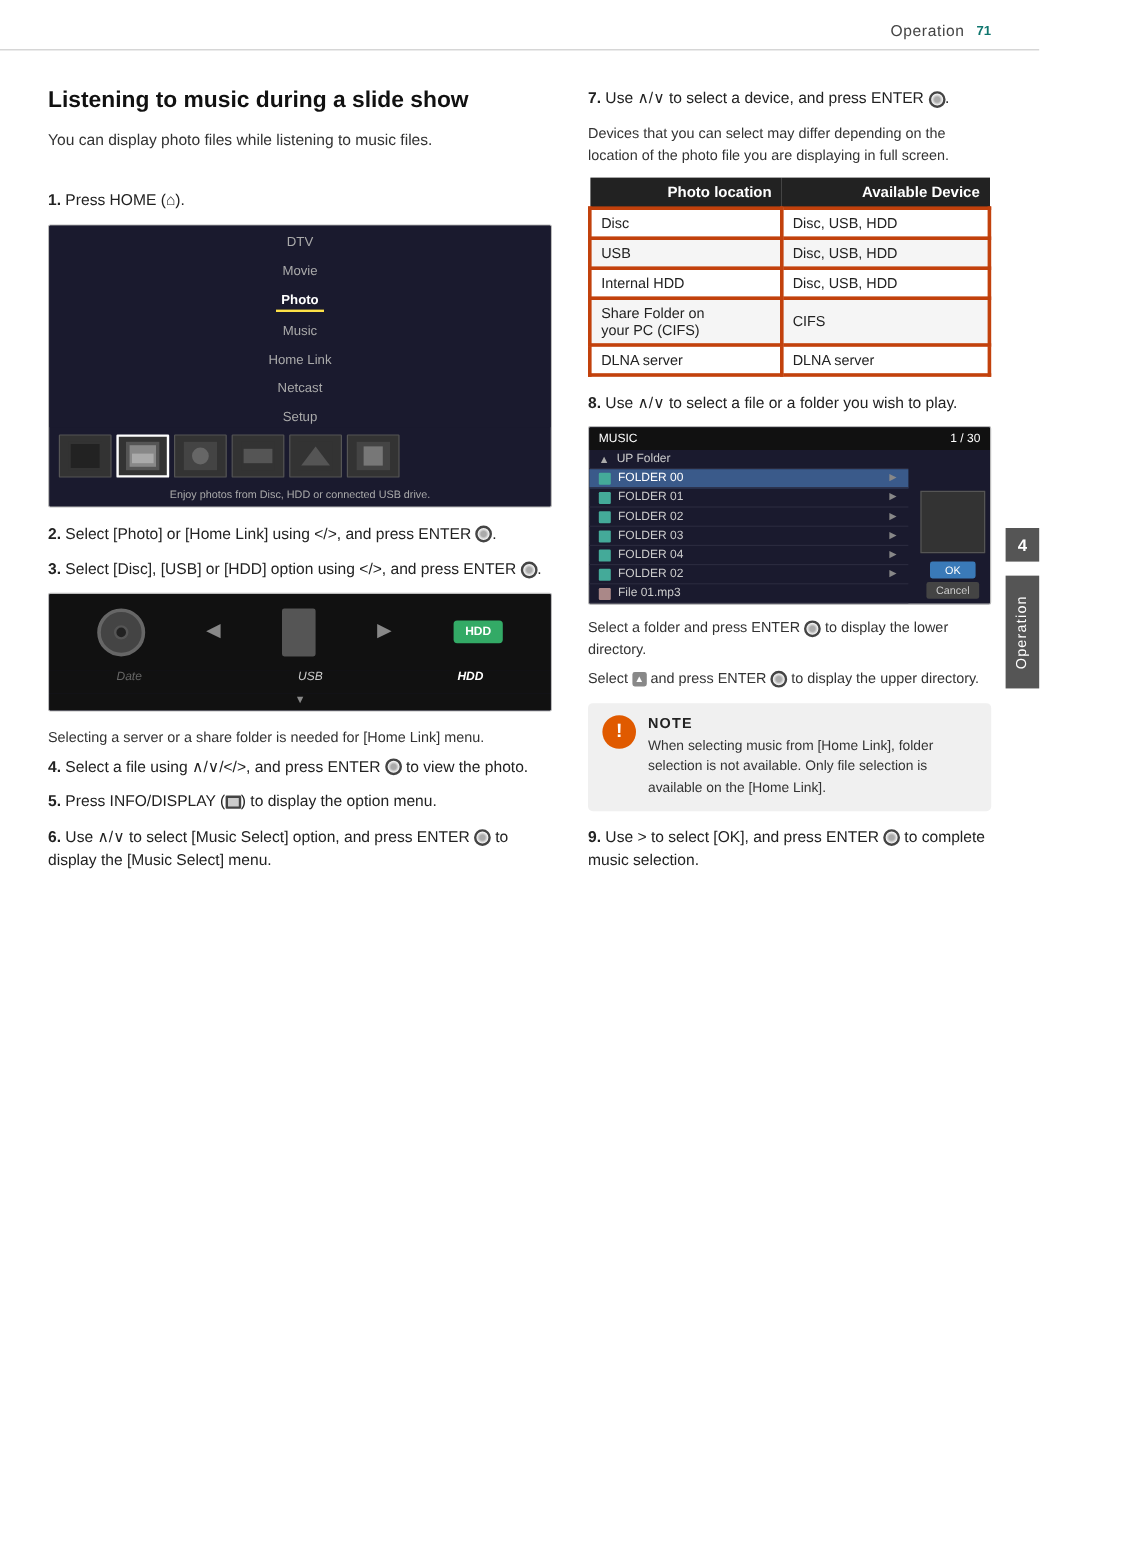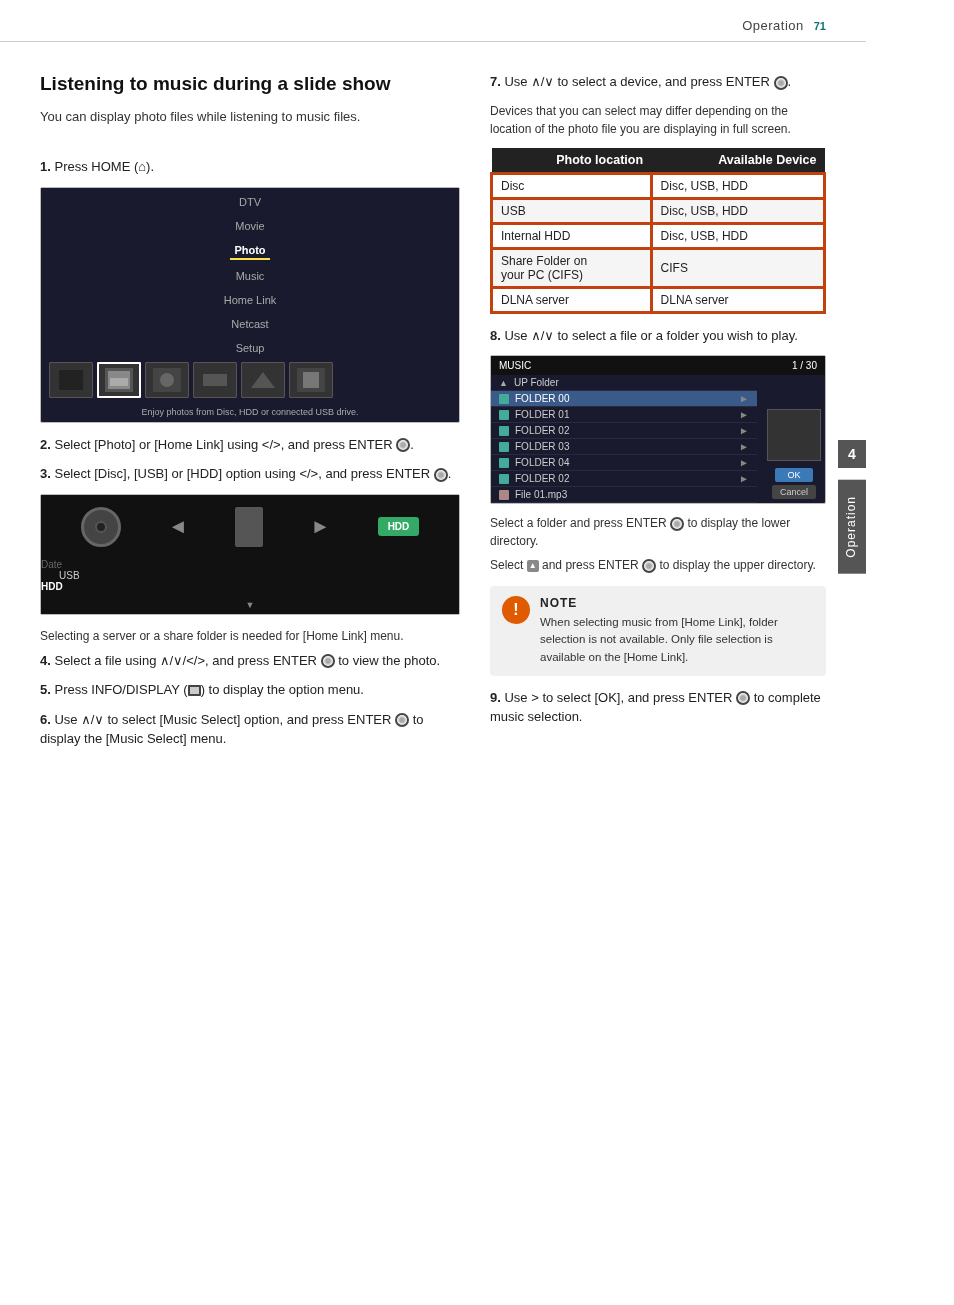--- a/index.html
+++ b/index.html
@@ -418,21 +418,21 @@
           <div style="text-align:center;">
             <div style="width:40px;height:40px;border-radius:50%;background:#444;border:3px solid #666;margin:0 auto;display:flex;align-items:center;justify-content:center;">
               <div style="width:12px;height:12px;border-radius:50%;background:#222;border:2px solid #555;"></div>
             </div>
           </div>
           <div style="color:#888;font-size:20px;">◄</div>
           <div style="width:28px;height:40px;background:#555;border-radius:2px;"></div>
           <div style="color:#888;font-size:20px;">►</div>
           <div style="background:#3a6;color:#fff;font-size:10px;font-weight:bold;padding:4px 10px;border-radius:3px;">HDD</div>
         </div>
-        <div style="display:flex; flex-direction:column; justify-content:space-around; background:#111; padding-bottom:8px;">
+        <div style="display:flex; justify-content:space-around; background:#111; padding-bottom:8px;font-style:italic;">
           <span style="color:#666;font-size:10px;">Date</span>
           <span style="color:#ccc;font-size:10px;margin-left:18px;">USB</span>
           <span style="color:#fff;font-size:10px;font-weight:bold;">HDD</span>
         </div>
         <div style="color:#888;font-size:9px;text-align:center;padding-bottom:4px;background:#111;">▼</div>
       </div>
 
       <div class="step-caption">Selecting a server or a share folder is needed for [Home Link] menu.</div>
 
       <div class="step">

